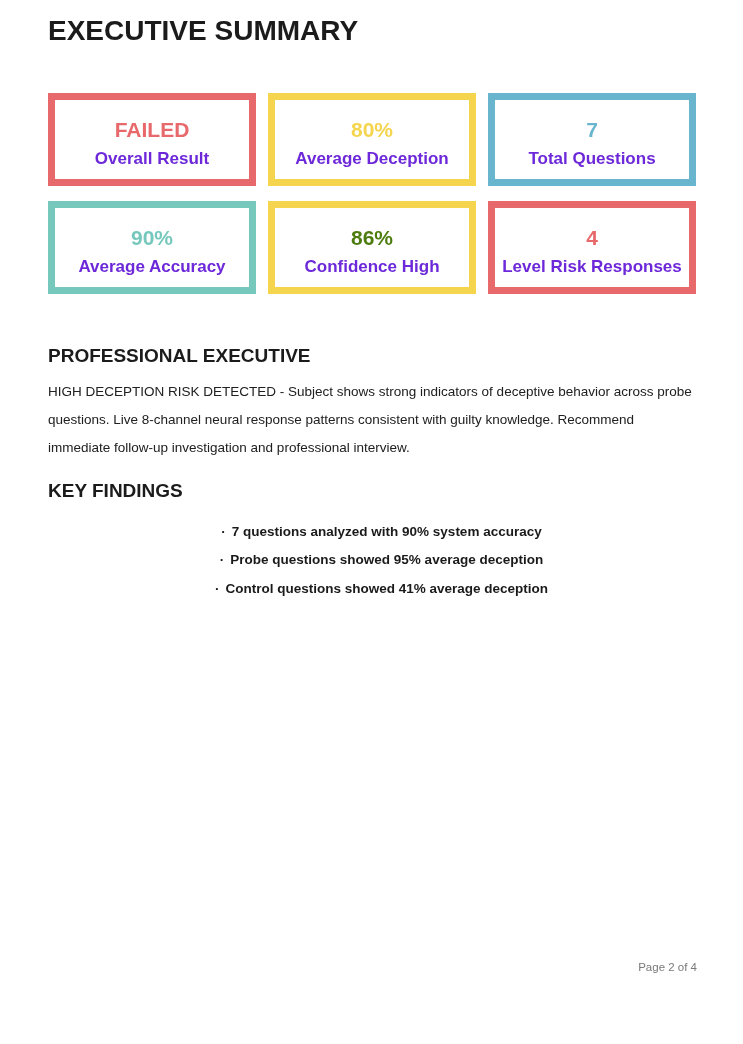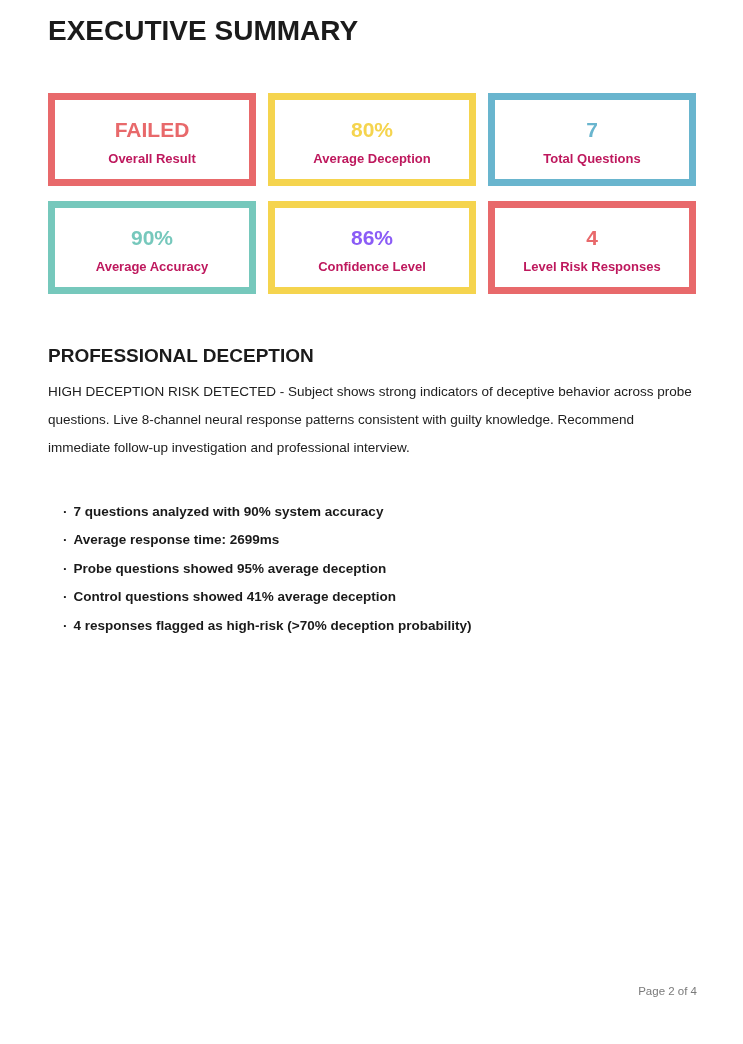--- a/index.html
+++ b/index.html
@@ -49,24 +49,24 @@
     gap: 9px;
   }
 
   .card-value {
     font-size: 21px;
     line-height: 24px;
     font-weight: bold;
   }
 
   .card-label {
-    font-size: 13px;
+    font-size: 17px;
     line-height: 16px;
     font-weight: bold;
-    color: #be185d;
+    color: #6d28d9;
   }
 
   .section-pa {
     position: absolute;
     left: 48px;
     top: 346px;
     width: 652px;
   }
 
   .section-kf {
@@ -89,40 +89,41 @@
     font-size: 13.5px;
     line-height: 28px;
     font-weight: normal;
     color: #202020;
   }
 
   .findings-list {
     list-style: none;
     margin: 17px 0 0 0;
     padding: 0 0 0 15px;
+    text-align: center;
   }
 
   .findings-list li {
     font-size: 13.5px;
     line-height: 28.4px;
     font-weight: bold;
     color: #1a1a1a;
   }
 
   .findings-list li::before {
     content: "\00B7";
     display: inline-block;
     margin-right: 6px;
     font-weight: bold;
   }
 
   .page-footer {
     position: absolute;
     right: 46px;
-    top: 984px;
+    top: 960px;
     font-size: 11.5px;
     line-height: 14px;
     color: #7a7a7a;
   }
 </style>
 </head>
 <body>
 
 <div class="page">
 
@@ -144,41 +145,40 @@
       <div class="card-value" style="color: rgb(105, 181, 206);">7</div>
       <div class="card-label">Total Questions</div>
     </div>
 
     <div class="stat-card" style="border-color: rgb(118, 200, 188);">
       <div class="card-value" style="color: rgb(118, 200, 188);">90%</div>
       <div class="card-label">Average Accuracy</div>
     </div>
 
     <div class="stat-card" style="border-color: rgb(245, 212, 78);">
-      <div class="card-value" style="color: #8b5cf6;">86%</div>
-      <div class="card-label">Confidence Level</div>
+      <div class="card-value" style="color: #4d7c0f;">86%</div>
+      <div class="card-label">Confidence High</div>
     </div>
 
     <div class="stat-card" style="border-color: rgb(232, 105, 107);">
       <div class="card-value" style="color: rgb(232, 105, 107);">4</div>
       <div class="card-label">Level Risk Responses</div>
     </div>
 
   </div>
 
   <section class="section-pa">
-    <h2 class="section-heading">PROFESSIONAL DECEPTION</h2>
+    <h2 class="section-heading">PROFESSIONAL EXECUTIVE</h2>
     <p class="pa-body">HIGH DECEPTION RISK DETECTED - Subject shows strong indicators of deceptive behavior across probe questions. Live 8-channel neural response patterns consistent with guilty knowledge. Recommend immediate follow-up investigation and professional interview.</p>
   </section>
 
   <section class="section-kf">
+    <h2 class="section-heading">KEY FINDINGS</h2>
     <ul class="findings-list">
       <li>7 questions analyzed with 90% system accuracy</li>
-      <li>Average response time: 2699ms</li>
       <li>Probe questions showed 95% average deception</li>
       <li>Control questions showed 41% average deception</li>
-      <li>4 responses flagged as high-risk (&gt;70% deception probability)</li>
     </ul>
   </section>
 
   <div class="page-footer">Page 2 of 4</div>
 
 </div>
 
 </body></html>

